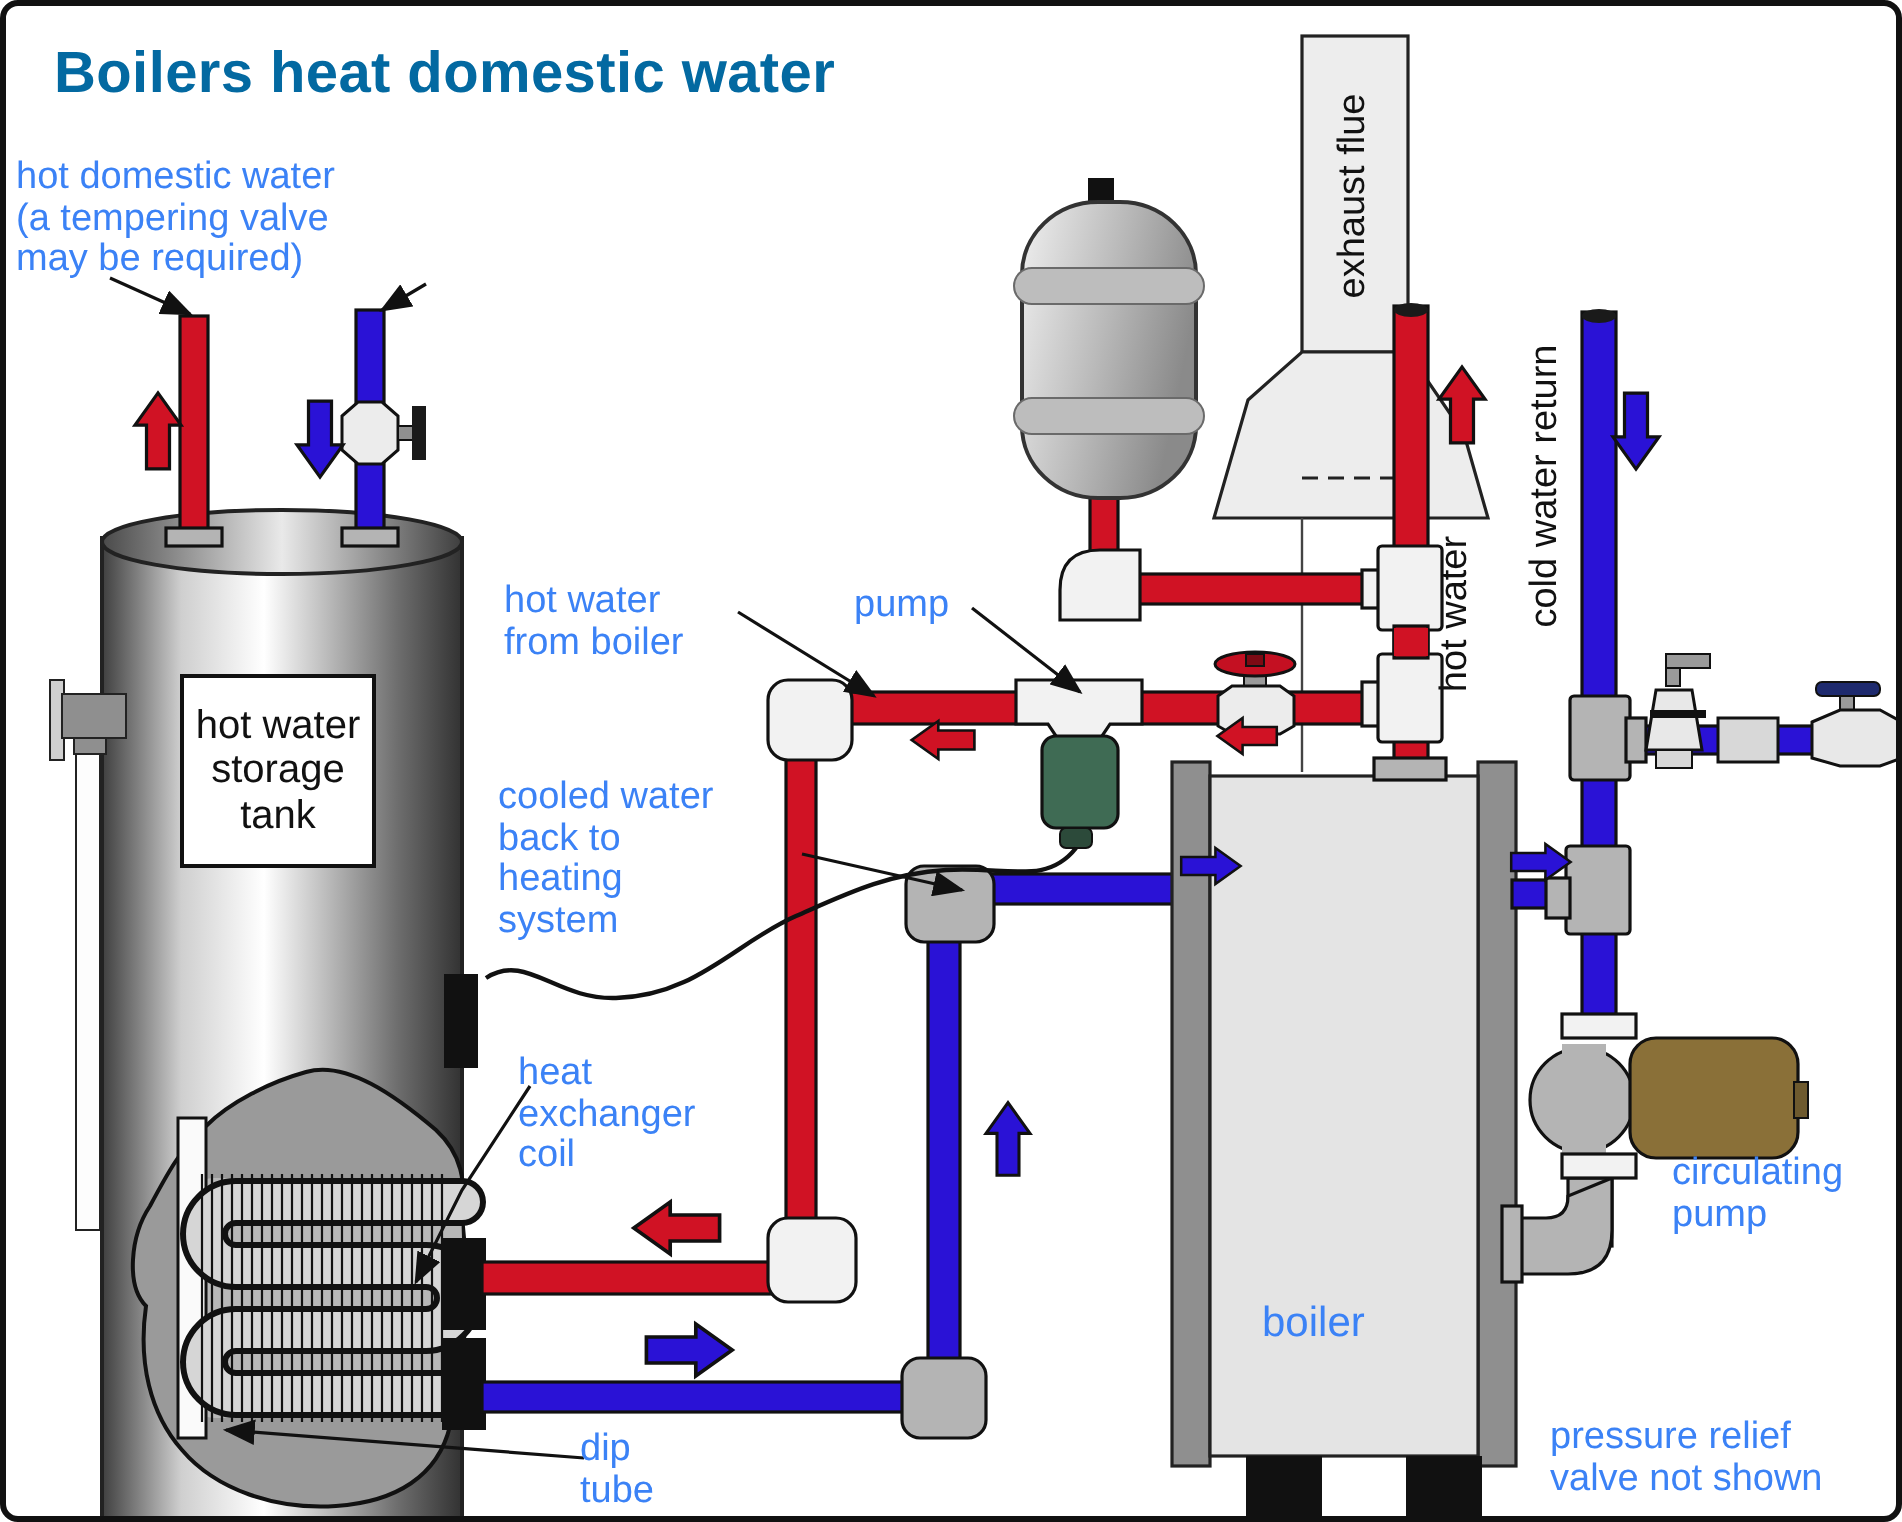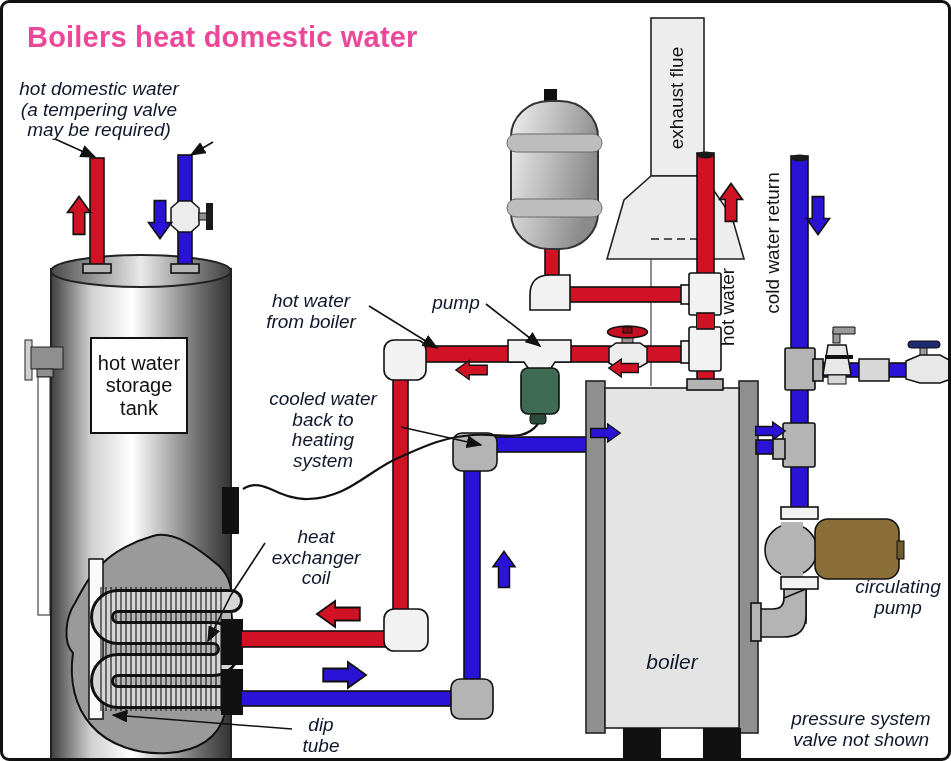--- a/index.html
+++ b/index.html
@@ -2,23 +2,23 @@
 <html style="--hot: #d01224; --cold: #2a12d6; --fit: #b4b4b4; --flue: #ededed; --green: #3f6b54; --motor: #8a7038; --wheelr: #c41022; --wheelb: #1e2a6e;"><head>
 <meta charset="utf-8">
 <style>
   html,body{margin:0;padding:0;background:#fff;}
   #stage{
     position:relative;width:951px;height:761px;background:#fff;
     border:3px solid #111;border-radius:9px;box-sizing:border-box;
     font-family:"Liberation Sans","DejaVu Sans",sans-serif;overflow:hidden;
   }
   svg{position:absolute;left:0;top:0;}
-  .lbl{position:absolute;color:#0f172a;text-align:center;white-space:pre-line;line-height:1.08;font-size:19px;font-style:italic;}
+  .lbl{position:absolute;color:#3b82f6;white-space:pre-line;line-height:1.08;font-size:19px;}
   .vlbl{position:absolute;white-space:nowrap;font-size:19px;color:#111;transform:translate(-50%,-50%) rotate(-90deg);text-align:center;}
-  #title{position:absolute;left:24px;top:18px;font-size:29px;font-weight:bold;color:#ec4899;letter-spacing:.2px;}
+  #title{position:absolute;left:24px;top:18px;font-size:29px;font-weight:bold;color:#0369a1;letter-spacing:.2px;}
   #tank-label-box{
     position:absolute;left:87px;top:334px;width:98px;height:97px;background:#fff;
     border:2px solid #111;box-sizing:border-box;display:flex;align-items:center;justify-content:center;
     font-size:20px;line-height:1.12;text-align:center;white-space:pre-line;color:#111;
   }
   .pipe-hot{fill:var(--hot);stroke:#111;stroke-width:1.6;}
   .pipe-cold{fill:var(--cold);stroke:#111;stroke-width:1.6;}
   .fit-white{fill:#f2f2f2;stroke:#111;stroke-width:1.6;}
   .fit-gray{fill:var(--fit);stroke:#111;stroke-width:1.6;}
   .arrow-hot{fill:var(--hot);stroke:#111;stroke-width:1.4;}
@@ -247,21 +247,21 @@
 coil</div>
 <div class="lbl" style="left:246px;top:386px;width:148px;">cooled water
 back to
 heating
 system</div>
 <div class="lbl" style="left:287px;top:712px;width:62px;">dip
 tube</div>
 <div class="lbl" style="left:628px;top:648px;width:82px;font-size:21px;">boiler</div>
 <div class="lbl" style="left:803px;top:574px;width:124px;margin-left:30px;">circulating
 pump</div>
-<div class="lbl" style="left:772px;top:706px;width:172px;">pressure system
+<div class="lbl" style="left:772px;top:706px;width:172px;">pressure relief
 valve not shown</div>
 
 <div class="vlbl" style="left:674px;top:95px;">exhaust flue</div>
 <div class="vlbl" style="left:725px;top:304px;">hot water</div>
 <div class="vlbl" style="left:770px;top:240px;">cold water return</div>
 
 <div id="tank-label-box">hot water
 storage
 tank</div>
 

